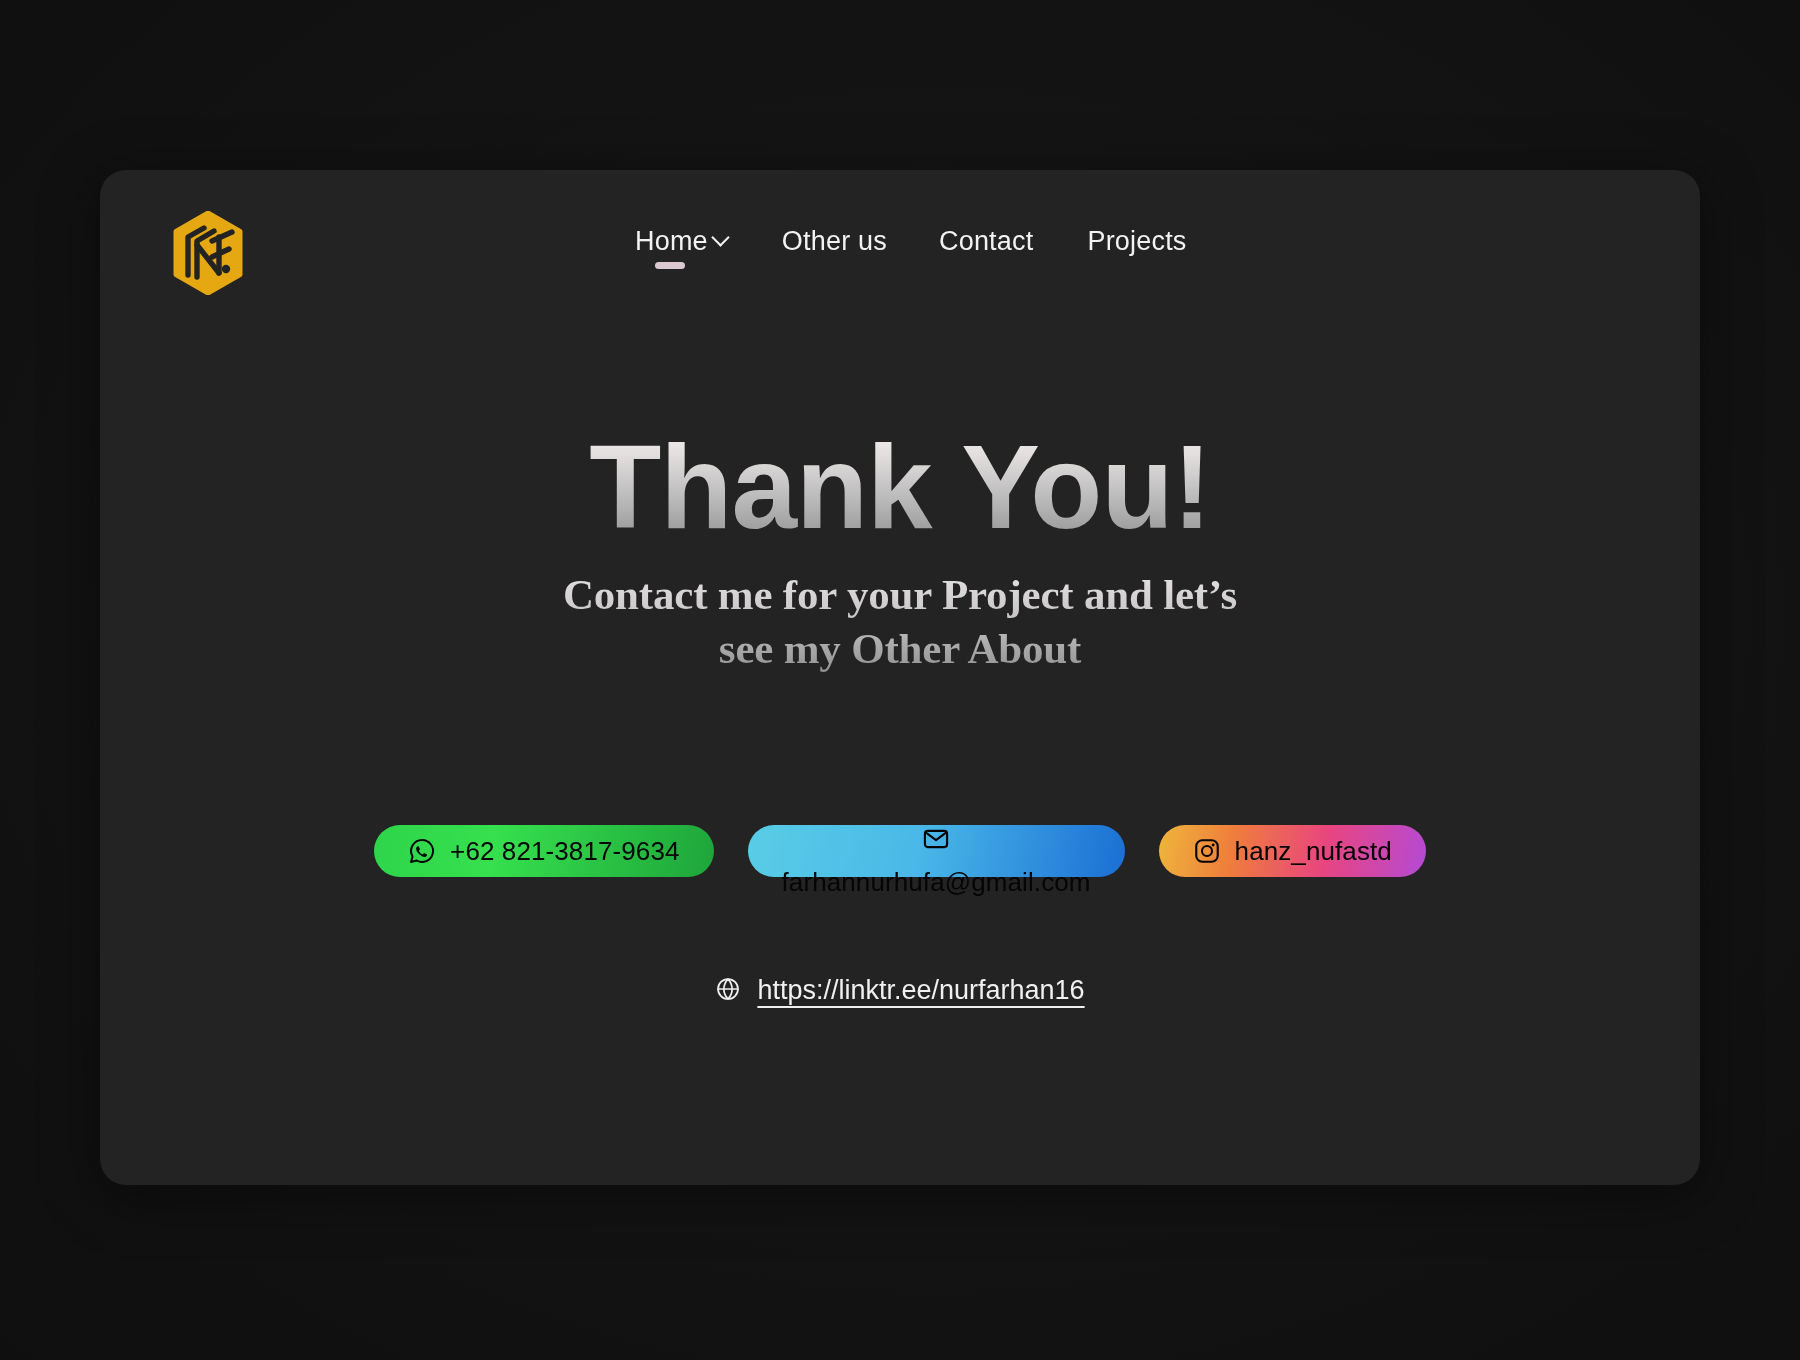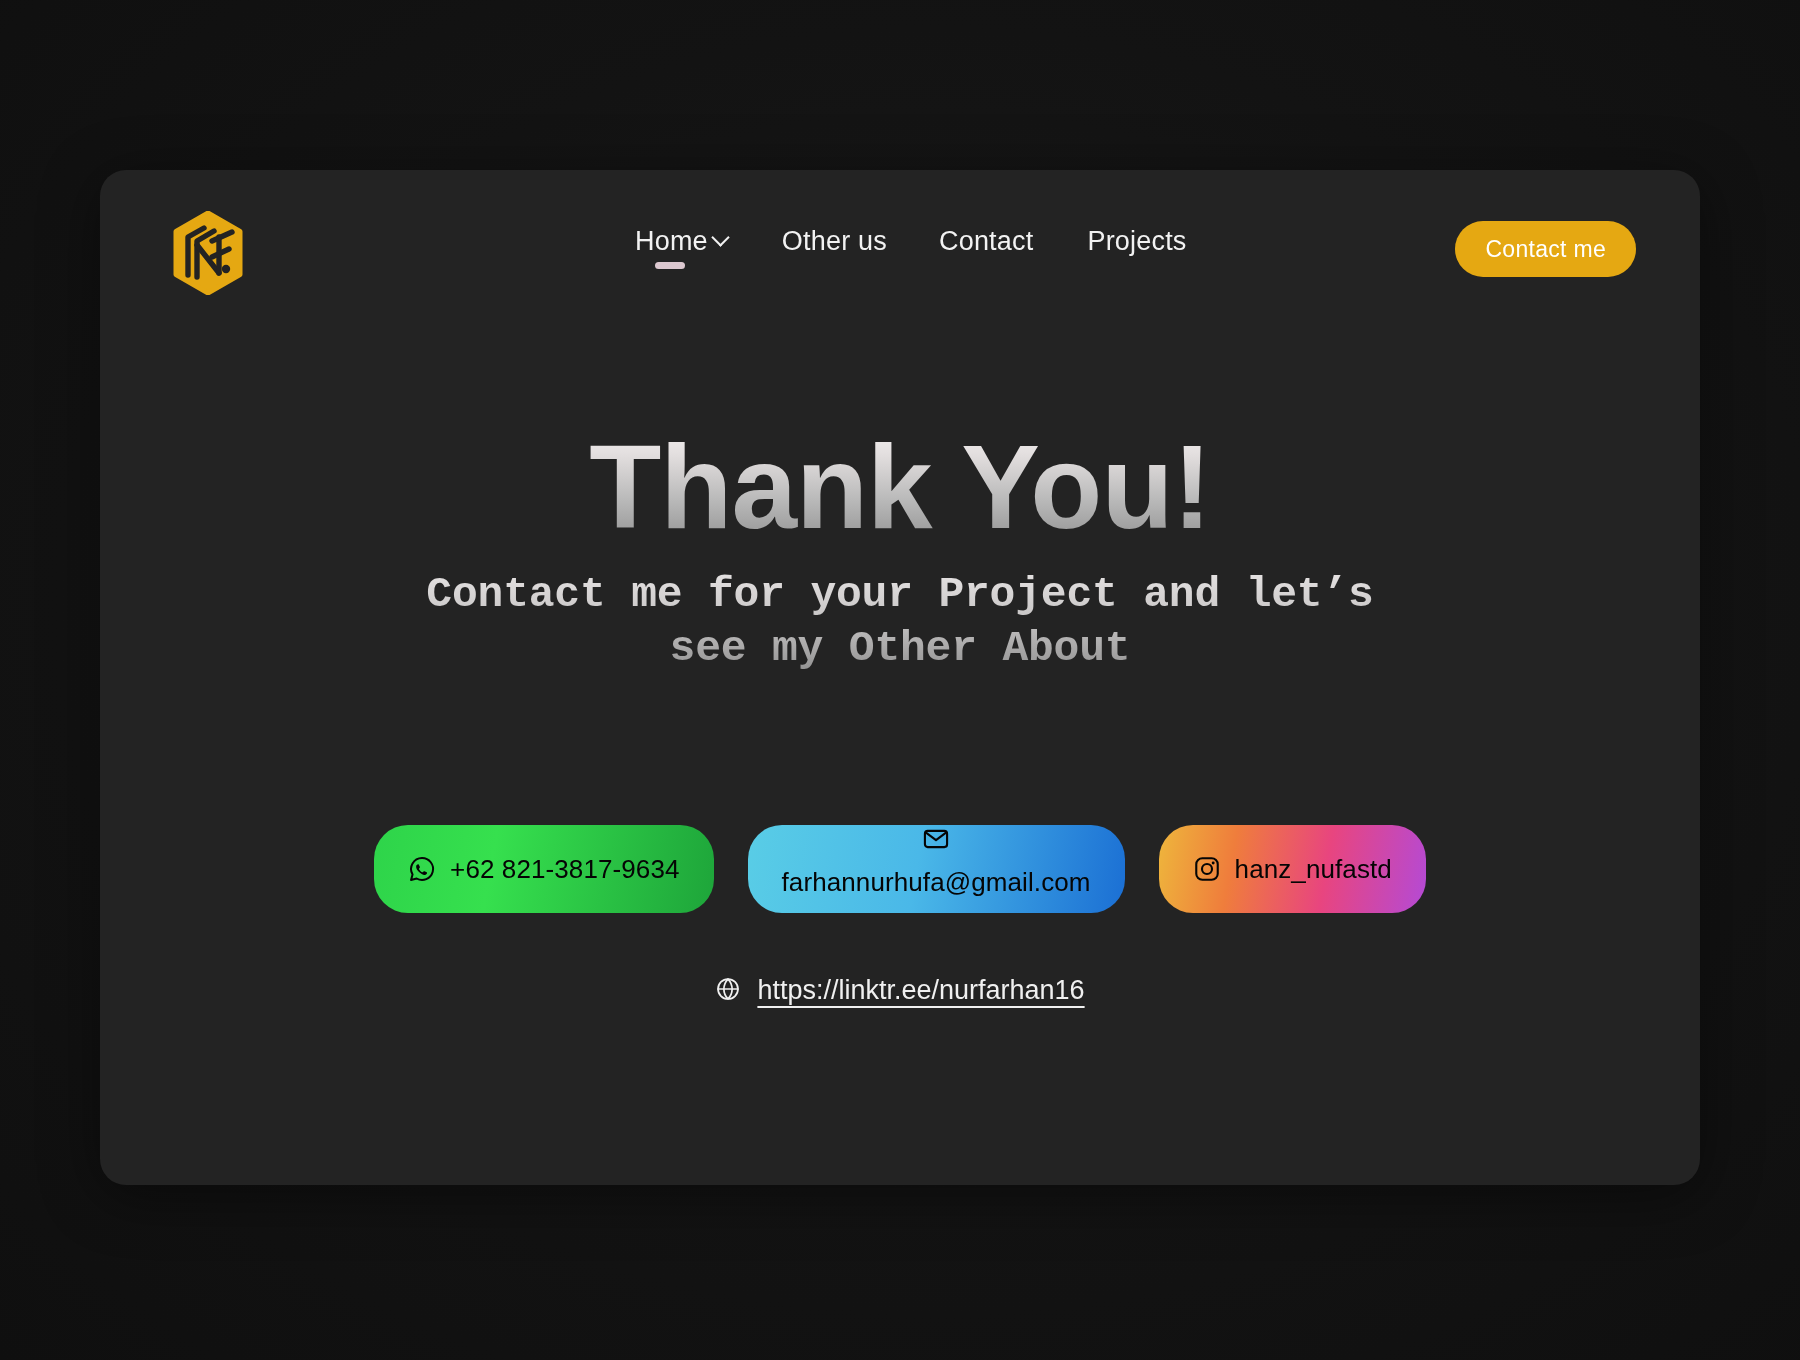--- a/index.html
+++ b/index.html
@@ -140,37 +140,37 @@
     margin-top: 18px;
     font-size: 43px;
     font-weight: bold;
     line-height: 1.25;
     letter-spacing: -0.2px;
     background: linear-gradient(180deg, #e7e4e4 0%, #c8c6c6 45%, #8e8e8e 100%);
     -webkit-background-clip: text;
     background-clip: text;
     -webkit-text-fill-color: transparent;
     color: #b5b5b5;
-    font-family: Liberation Mono, monospace;
+    font-family: Liberation Serif, serif;
   }
 
   
   #pills {
     position: absolute;
     top: 655px;
     left: 0;
     width: 100%;
     display: flex;
     justify-content: center;
     align-items: center;
     gap: 34px;
   }
 
   .pill {
-    height: 88px;
+    height: 52px;
     border-radius: 34px;
     display: flex;
     align-items: center;
     gap: 14px;
     padding: 0 34px;
     color: #050505;
     font-size: 26px;
     letter-spacing: 0.1px;
     cursor: pointer;
     white-space: nowrap;
@@ -251,23 +251,20 @@
         <div class="nav-item contact">
           <span>Contact</span>
         </div>
 
         <div class="nav-item projects">
           <span>Projects</span>
         </div>
 
       </div>
 
-      <button id="contact-btn">
-        <span>Contact me</span>
-      </button>
 
     </div>
 
     <div id="hero">
       <div id="hero-title">Thank You!</div>
       <div id="hero-sub">
         <div>Contact me for your Project and let’s</div>
         <div>see my Other About</div>
       </div>
     </div>

